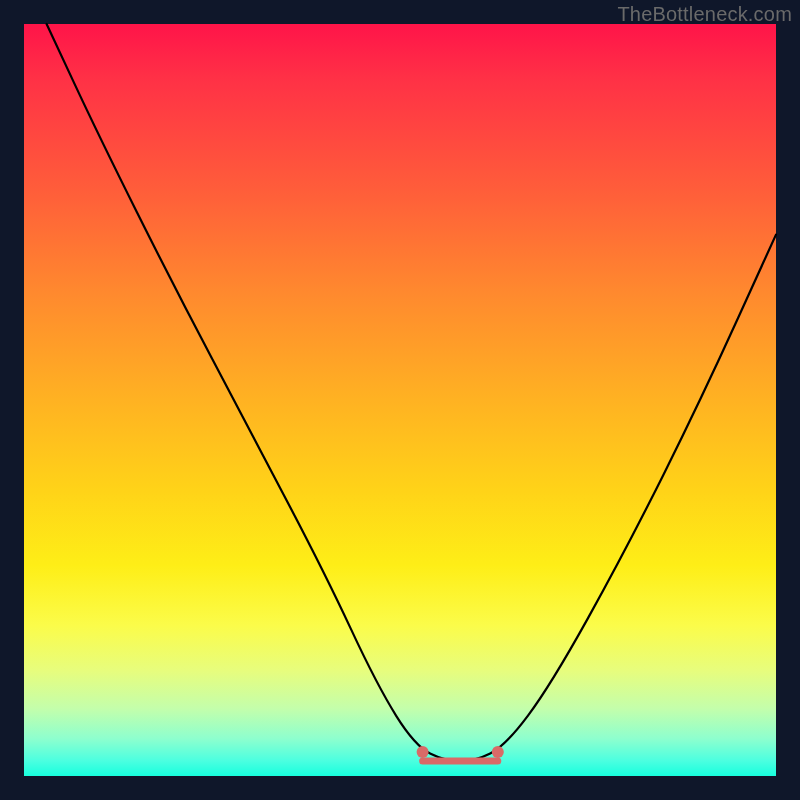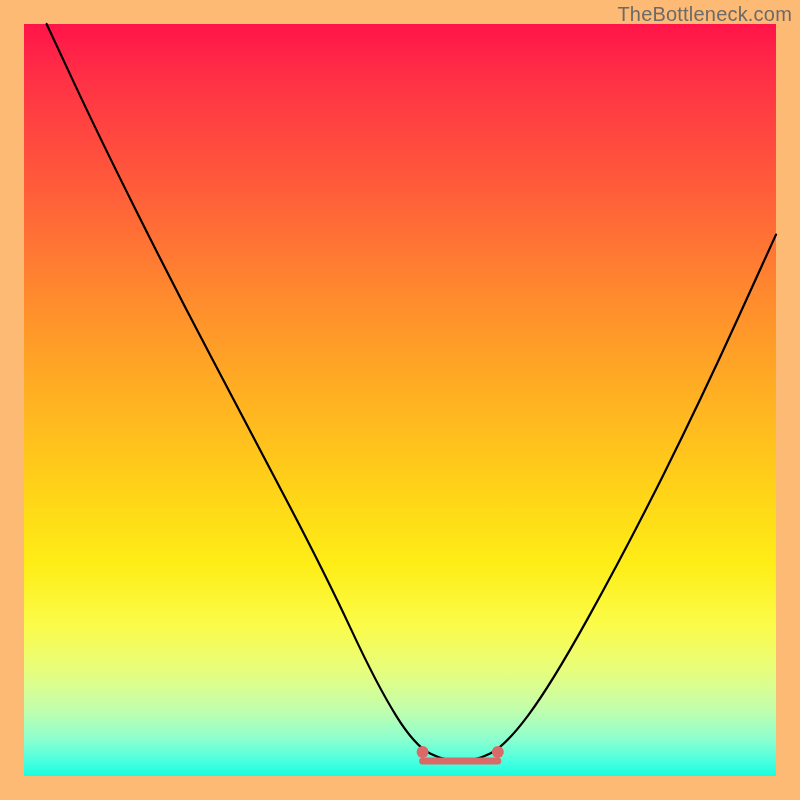--- a/index.html
+++ b/index.html
@@ -10,21 +10,21 @@
     background: #000;
     overflow: hidden;
     font-family: Arial, Helvetica, sans-serif;
   }
   .frame {
     position: absolute;
     left: 0;
     top: 0;
     width: 800px;
     height: 800px;
-    background: #fdba74;
+    background: #0f172a;
   }
   .plot {
     position: absolute;
     left: 24px;
     top: 24px;
     width: 752px;
     height: 752px;
     background: linear-gradient(to bottom,
       #ff1449 0%,
       #ff3046 7%,

